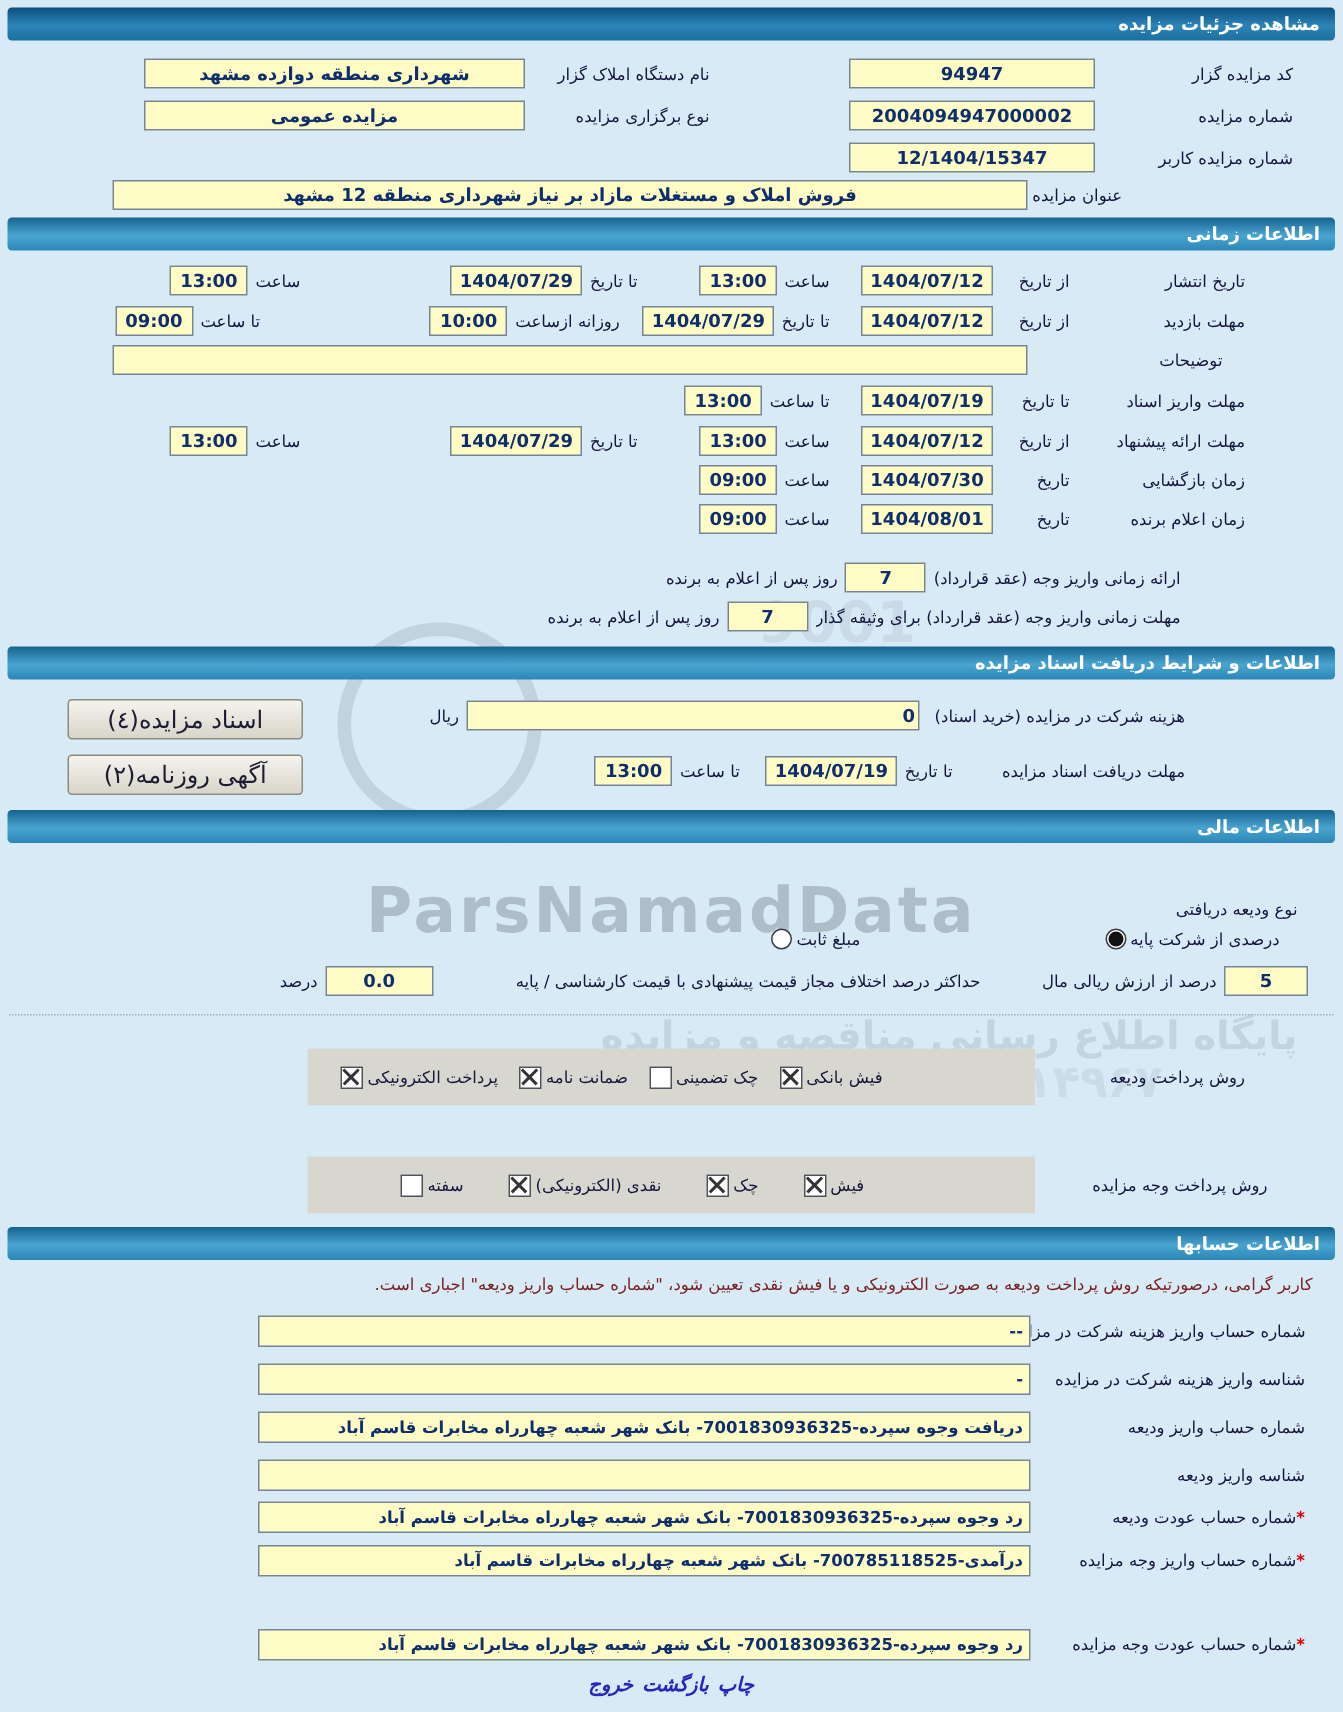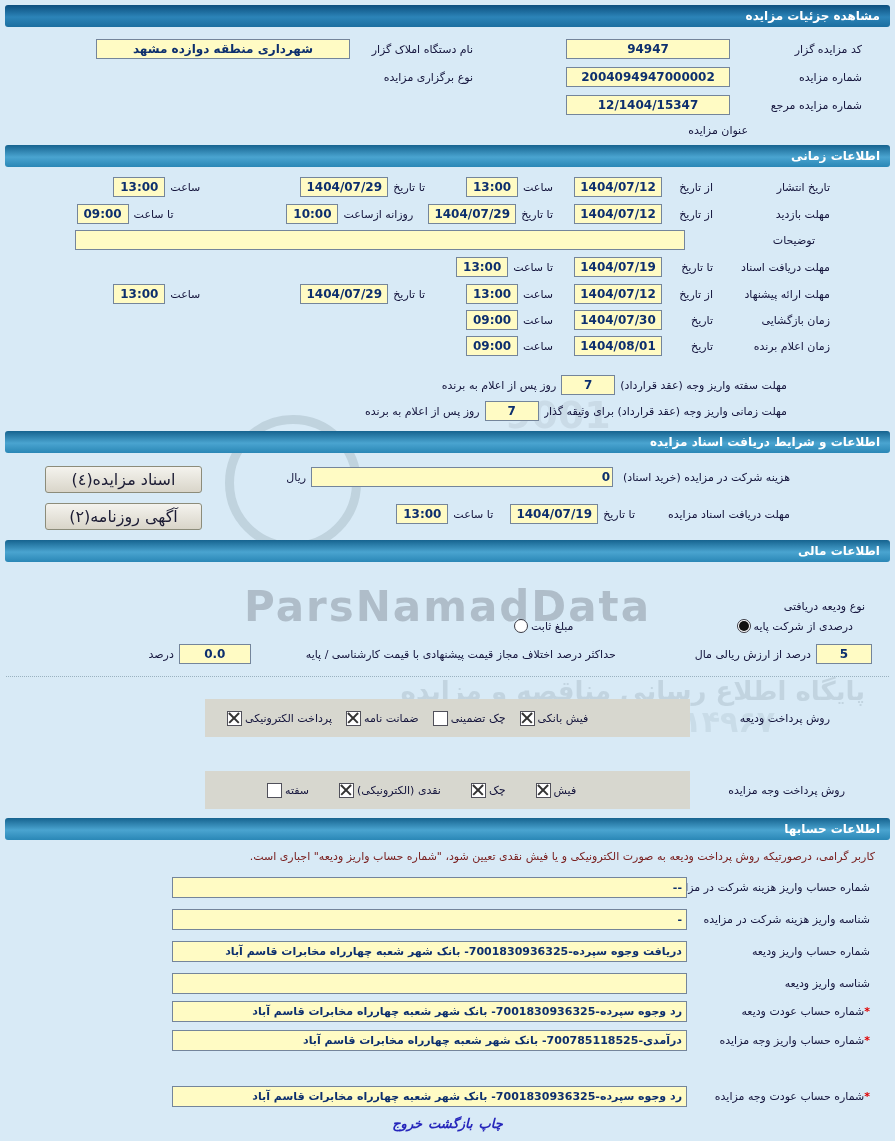--- a/index.html
+++ b/index.html
@@ -72,27 +72,29 @@
   <div class="row" style="top:38px;padding-right:33px">
     <span class="lbl" style="width:127px">کد مزایده گزار</span>
     <span class="fld" style="width:158px;margin-left:88px">94947</span>
     <span class="lbl" style="width:118px">نام دستگاه املاک گزار</span>
     <span class="fld" style="width:248px">شهرداری منطقه دوازده مشهد</span>
   </div>
   <div class="row" style="top:66px;padding-right:33px">
     <span class="lbl" style="width:127px">شماره مزایده</span>
     <span class="fld" style="width:158px;margin-left:88px">2004094947000002</span>
     <span class="lbl" style="width:118px">نوع برگزاری مزایده</span>
+    <span class="fld" style="width:248px">مزایده عمومی</span>
   </div>
   <div class="row" style="top:94px;padding-right:33px">
-    <span class="lbl" style="width:127px">شماره مزایده مرجع</span>
+    <span class="lbl" style="width:127px">شماره مزایده کاربر</span>
     <span class="fld" style="width:158px">12/1404/15347</span>
   </div>
   <div class="row" style="top:119px;padding-right:147px">
     <span class="lbl">عنوان مزایده</span>
+    <span class="fld" style="width:604px;position:absolute;left:75px">فروش املاک و مستغلات مازاد بر نیاز شهرداری منطقه 12 مشهد</span>
   </div>
 
   <div class="bar section" style="top:145px">
     <span>اطلاعات زمانی</span>
   </div>
 
   <div class="row" style="top:176px;padding-right:65px">
     <span class="lbl" style="width:112px">تاریخ انتشار</span>
     <span class="txt" style="width:46px">از تاریخ</span>
     <span class="fld w-date">1404/07/12</span>
@@ -115,21 +117,21 @@
     <span class="txt" style="margin-right:108px">تا ساعت</span>
     <span class="fld w-time">09:00</span>
   </div>
 
   <div class="row" style="top:229px;padding-right:80px">
     <span class="lbl">توضیحات</span>
     <span class="fld left-val" style="width:604px;position:absolute;left:75px"></span>
   </div>
 
   <div class="row" style="top:256px;padding-right:65px">
-    <span class="lbl" style="width:112px">مهلت دریافت اسناد</span>
+    <span class="lbl" style="width:112px">مهلت واریز اسناد</span>
     <span class="txt" style="width:46px">تا تاریخ</span>
     <span class="fld w-date">1404/07/19</span>
     <span class="txt" style="margin-right:16px">تا ساعت</span>
     <span class="fld w-time">13:00</span>
   </div>
 
   <div class="row" style="top:283px;padding-right:65px">
     <span class="lbl" style="width:112px">مهلت ارائه پیشنهاد</span>
     <span class="txt" style="width:46px">از تاریخ</span>
     <span class="fld w-date">1404/07/12</span>
@@ -151,21 +153,21 @@
 
   <div class="row" style="top:335px;padding-right:65px">
     <span class="lbl" style="width:112px">زمان اعلام برنده</span>
     <span class="txt" style="width:46px">تاریخ</span>
     <span class="fld w-date">1404/08/01</span>
     <span class="txt" style="margin-right:16px">ساعت</span>
     <span class="fld w-time">09:00</span>
   </div>
 
   <div class="row" style="top:374px;padding-right:108px">
-    <span class="lbl">مهلت سفته واریز وجه (عقد قرارداد)</span>
+    <span class="lbl">ارائه زمانی واریز وجه (عقد قرارداد)</span>
     <span class="fld w-days">7</span>
     <span class="txt">روز پس از اعلام به برنده</span>
   </div>
   <div class="row" style="top:400px;padding-right:108px">
     <span class="lbl">مهلت زمانی واریز وجه (عقد قرارداد) برای وثیقه گذار</span>
     <span class="fld w-days">7</span>
     <span class="txt">روز پس از اعلام به برنده</span>
   </div>
 
   <div class="bar section" style="top:431px">
@@ -203,21 +205,21 @@
     </span>
     <span class="opt">
       <span class="lbl">مبلغ ثابت</span>
       <span class="rd"></span>
     </span>
   </div>
 
   <div class="row" style="top:643px;padding-right:23px">
     <span class="fld" style="width:50px">5</span>
     <span class="lbl">درصد از ارزش ریالی مال</span>
-    <span class="lbl" style="margin-right:74px">حداکثر درصد اختلاف مجاز قیمت پیشنهادی با قیمت کارشناسی / پایه</span>
+    <span class="lbl" style="margin-right:36px">حداکثر درصد اختلاف مجاز قیمت پیشنهادی با قیمت کارشناسی / پایه</span>
     <span class="fld" style="width:66px;margin-right:50px">0.0</span>
     <span class="txt">درصد</span>
   </div>
 
   <div class="dotline" style="top:676px"></div>
 
   <div class="row" style="top:707px;padding-right:65px">
     <span class="lbl">روش پرداخت ودیعه</span>
   </div>
   <div class="graybox" style="top:699px">

